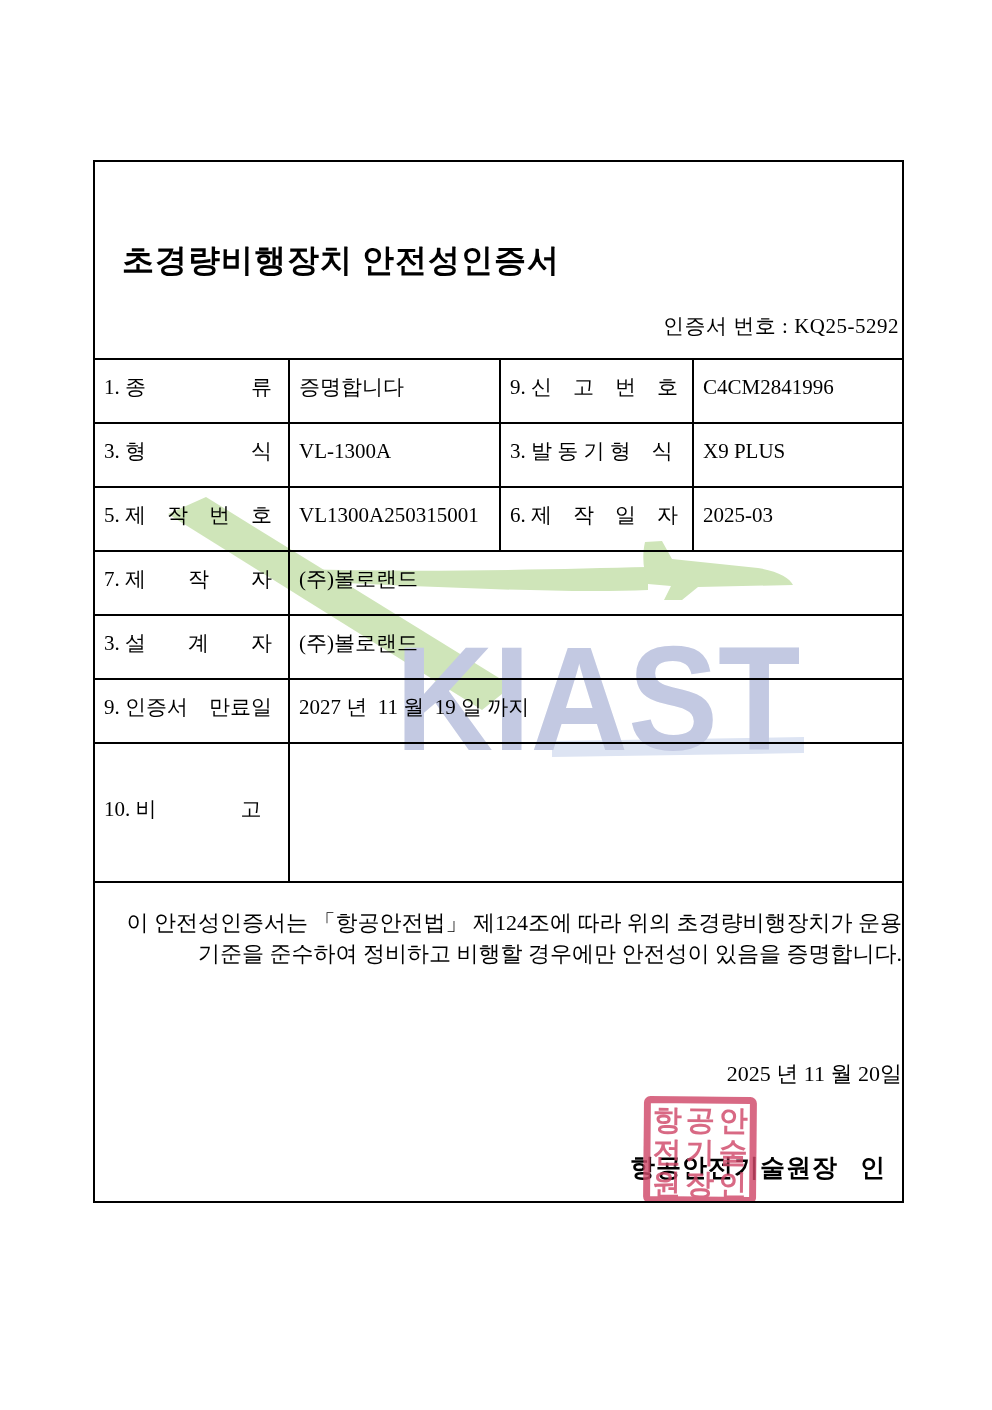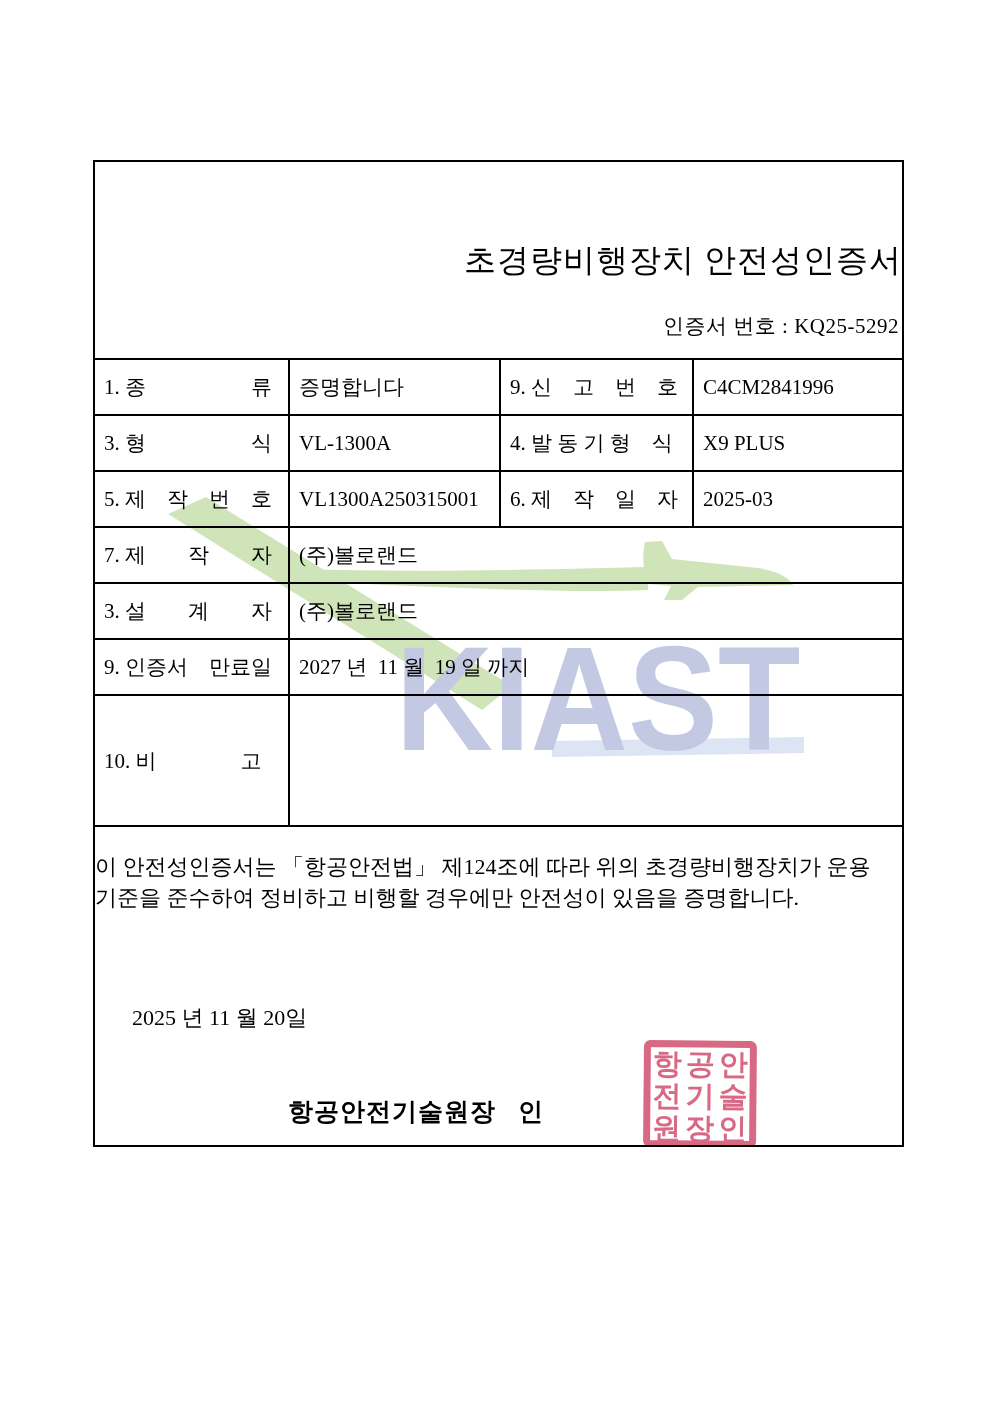--- a/index.html
+++ b/index.html
@@ -16,39 +16,39 @@
   
   table.cert{
     position:absolute;left:93px;top:160px;width:809px;
     border-collapse:collapse;table-layout:fixed;
     z-index:1;background:transparent;
   }
   table.cert td{
     border:2px solid #000;
     vertical-align:middle;
     font-size:21px;
-    padding:0 4px 0 9px;
+    padding:0 4px 8px 9px;
     white-space:pre;
     overflow:hidden;
     background:transparent;
   }
   tr.trhead td{height:136px;position:relative;padding:0;}
   .title{
-    margin-top:27px;text-align:right;
-    font-size:32px;font-weight:normal;letter-spacing:1px;
+    margin-top:27px;text-align:left;
+    font-size:32px;font-weight:bold;letter-spacing:1px;padding-left:27px;
   }
   .certno{
     position:absolute;right:3px;bottom:18px;
     font-size:21px;letter-spacing:0.5px;
   }
   tr.r td{height:54px;}
   tr.bigo td{height:129px;}
   tr.foot td{
     height:318px;vertical-align:top;position:relative;
-    padding:0;text-align:left;white-space:normal;
+    padding:0;text-align:right;white-space:normal;
   }
   .statement{margin-top:24px;font-size:22px;line-height:31px;}
   .date{position:absolute;top:176px;left:0;right:0;font-size:22px;padding-left:37px;}
   .issuerline{
     position:absolute;top:240px;left:106px;right:16px;
     font-size:25px;font-weight:bold;letter-spacing:1px;white-space:pre;
   }
   .sealchar{margin-left:22px;}
   .stamp{position:absolute;left:548px;top:213px;width:114px;height:108px;z-index:3;transform:rotate(0.5deg);}
 </style>
@@ -86,21 +86,21 @@
       </tr>
       <tr class="r">
         <td>1. 종　　　　　류</td>
         <td>증명합니다</td>
         <td>9. 신　고　번　호</td>
         <td>C4CM2841996</td>
       </tr>
       <tr class="r">
         <td>3. 형　　　　　식</td>
         <td>VL-1300A</td>
-        <td>4. 발 동 기 형　식</td>
+        <td>3. 발 동 기 형　식</td>
         <td>X9 PLUS</td>
       </tr>
       <tr class="r">
         <td>5. 제　작　번　호</td>
         <td>VL1300A250315001</td>
         <td>6. 제　작　일　자</td>
         <td>2025-03</td>
       </tr>
       <tr class="r">
         <td>7. 제　　작　　자</td>

